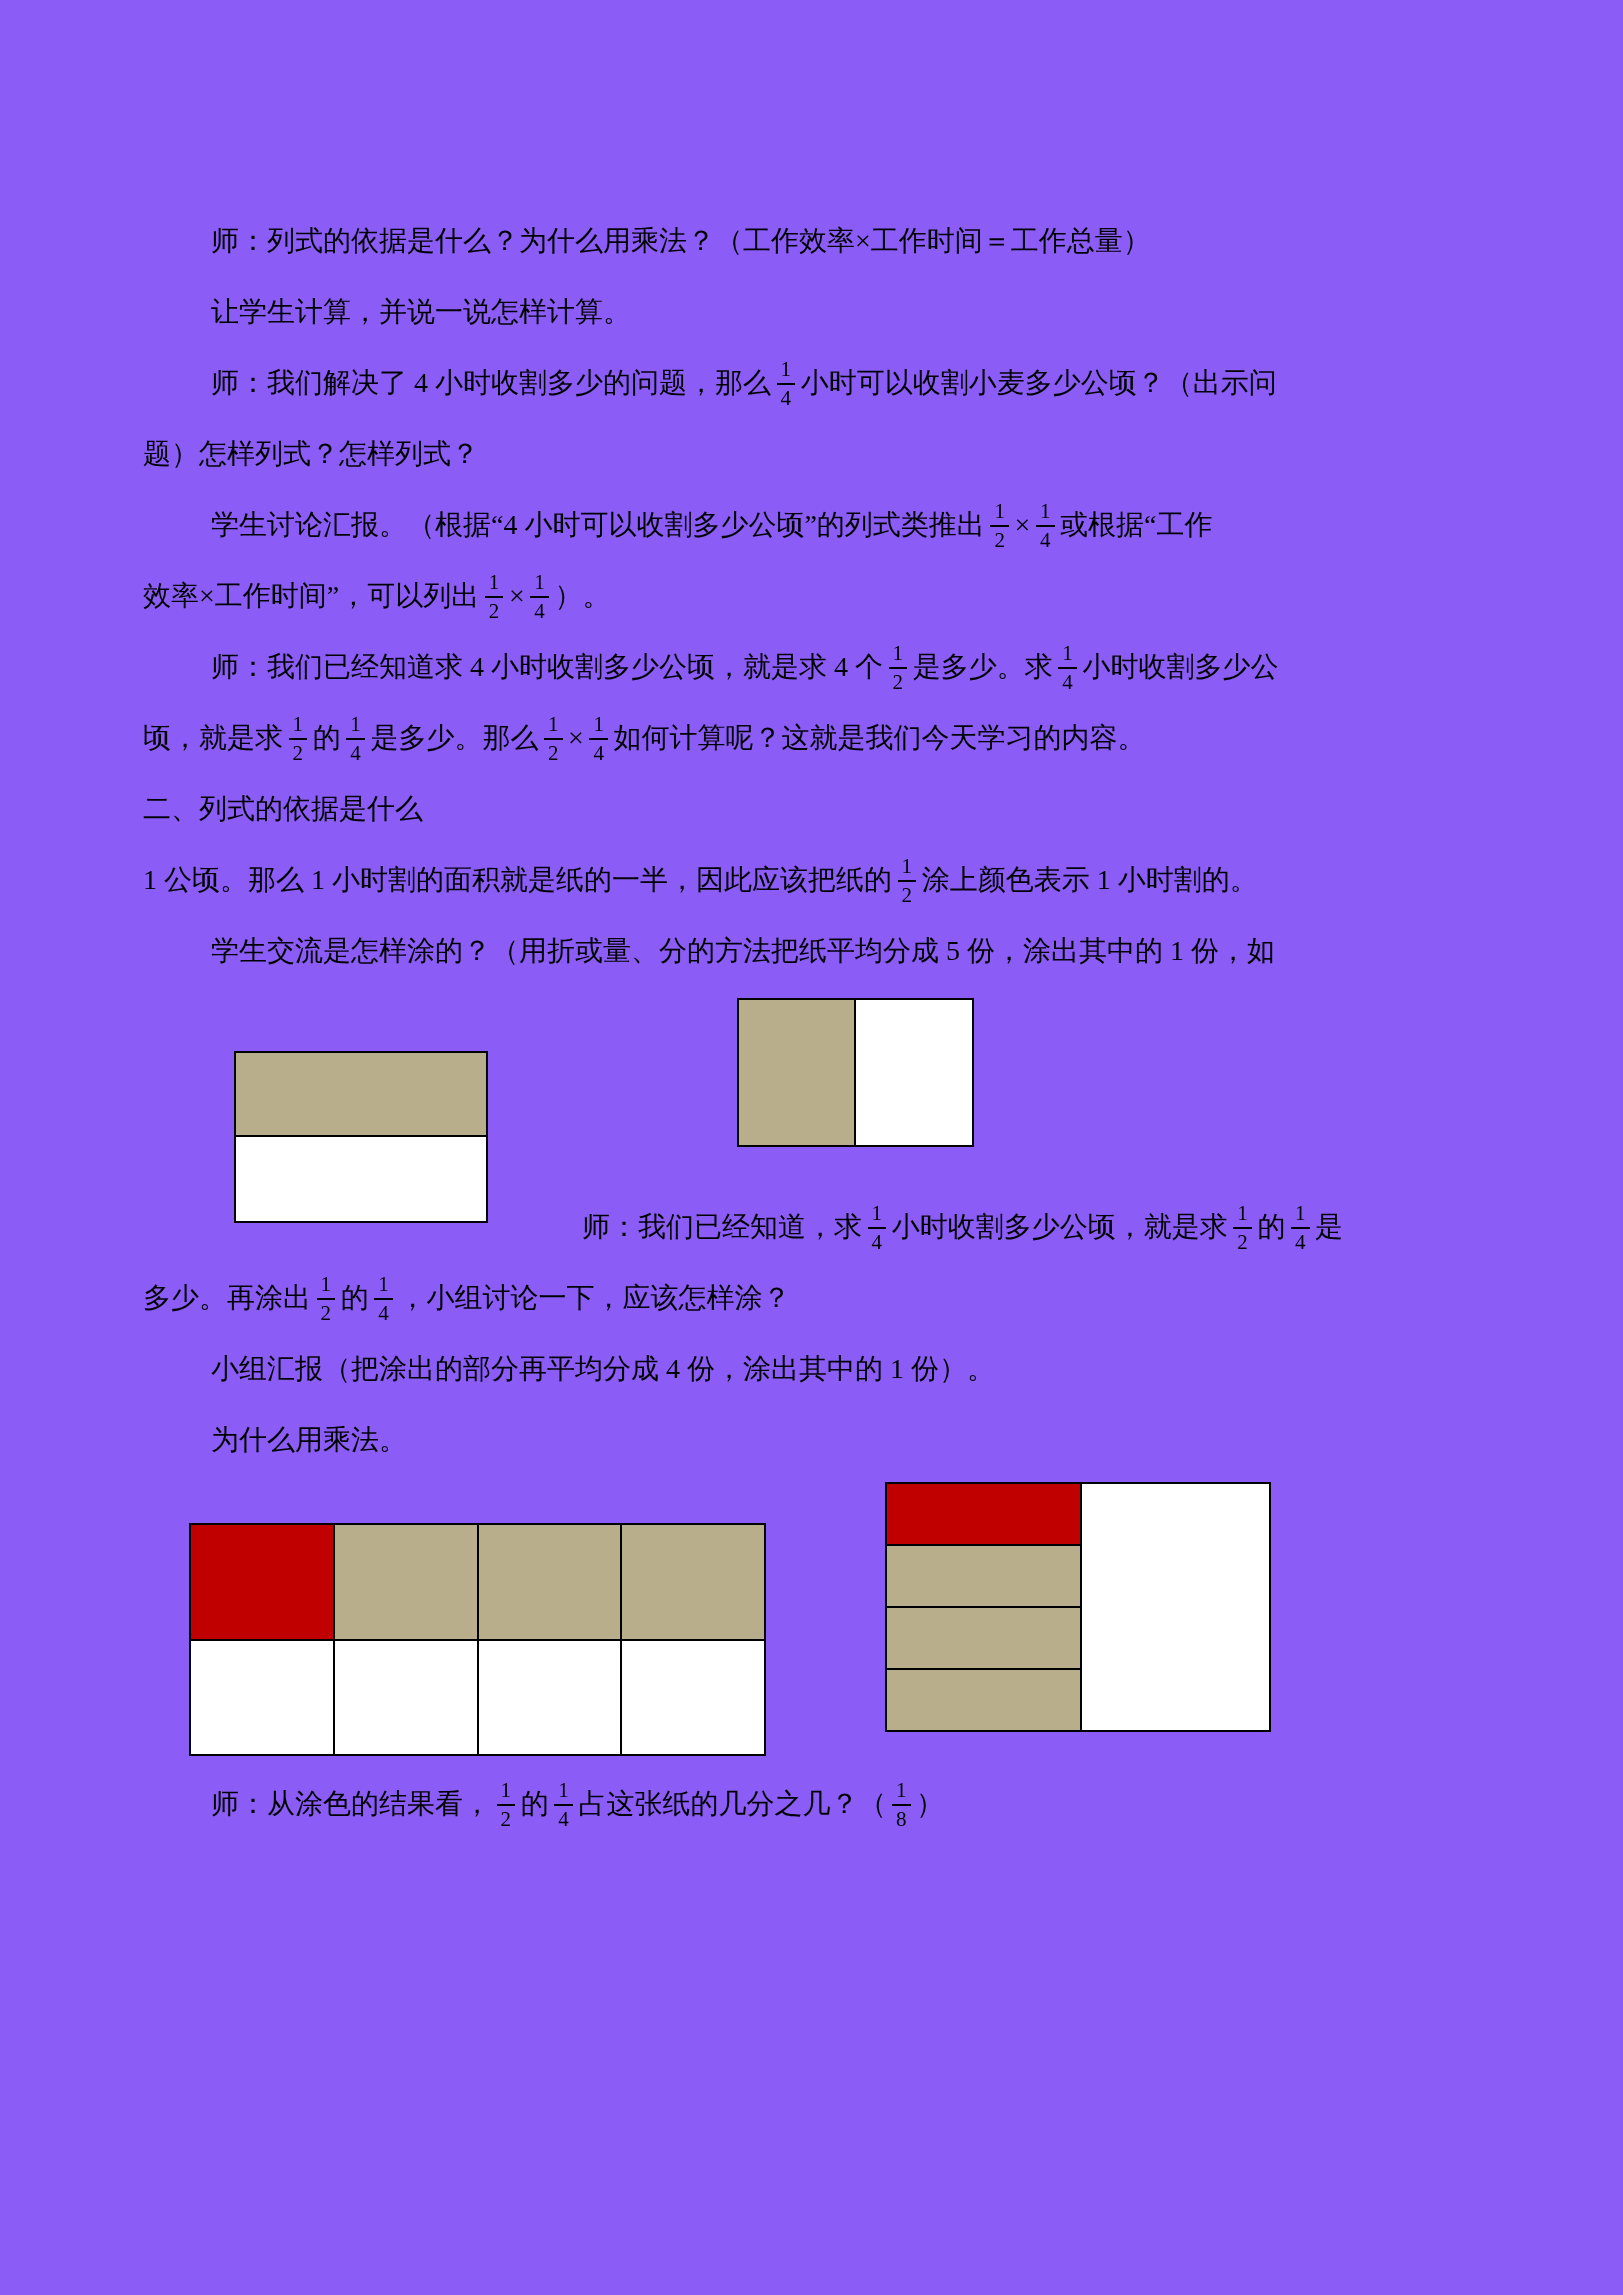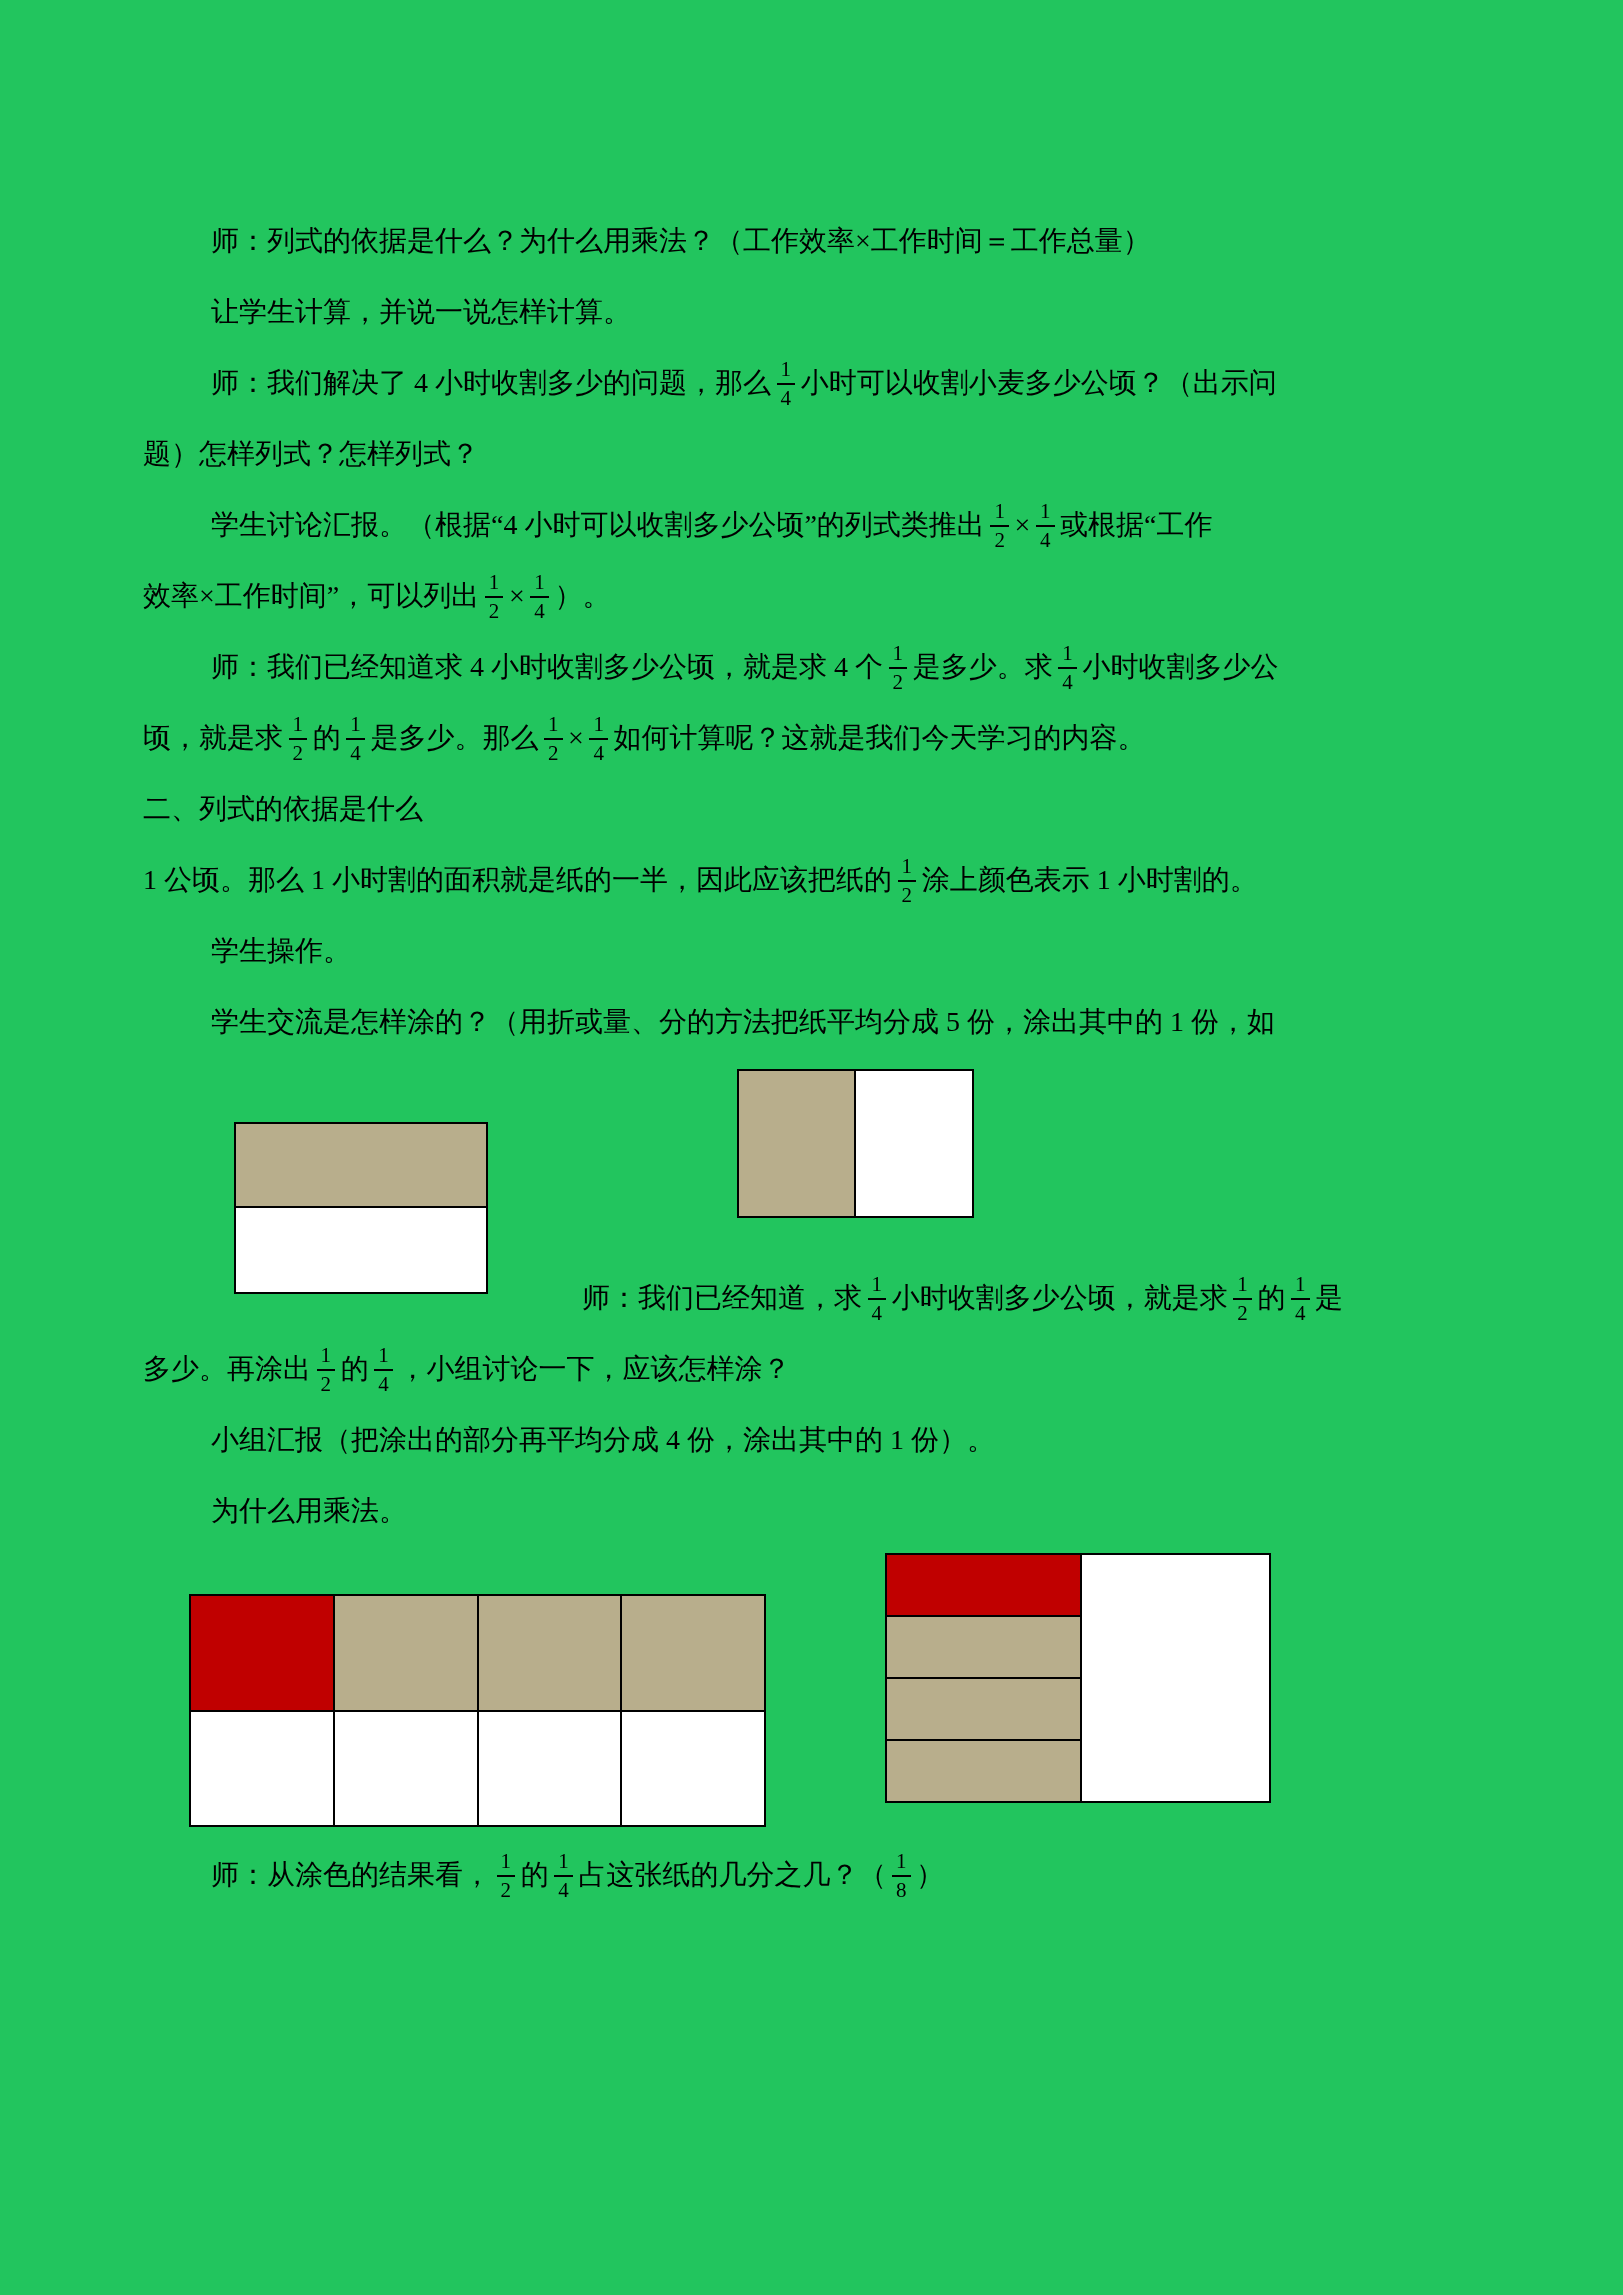--- a/index.html
+++ b/index.html
@@ -1,20 +1,20 @@
 <!DOCTYPE html>
 <html style="font-size:11px"><head>
 <meta charset="utf-8">
 <style>
   * { margin:0; padding:0; box-sizing:border-box; }
   html,body { background:#ffffff; }
   .page {
     position:relative;
     width:1623px; height:2295px;
-    background:#22c55e;
+    background:#8b5cf6;
     font-family:"Liberation Serif","DejaVu Serif",serif;
     color:#000000;
     overflow:hidden;
   }
   .textflow {
     position:absolute;
     left:143px; top:205px;
     width:1370px;
     font-size:28px;
   }
@@ -125,21 +125,20 @@
             <span class="fd">2</span>
           </span>×<span class="frac">
             <span class="fn">1</span>
             <span class="fd">4</span>
           </span>如何计算呢？这就是我们今天学习的内容。</div>
         <div class="line">二、列式的依据是什么</div>
         <div class="line">1 公顷。那么 1 小时割的面积就是纸的一半，因此应该把纸的<span class="frac">
             <span class="fn">1</span>
             <span class="fd">2</span>
           </span>涂上颜色表示 1 小时割的。</div>
-        <div class="line indent">学生操作。</div>
         <div class="line indent">学生交流是怎样涂的？（用折或量、分的方法把纸平均分成 5 份，涂出其中的 1 份，如</div>
       </div>
 
     <div class="diagram-block db1">
       <div class="fig fig-hsplit">
         <div class="half top" style="background-color: rgb(184, 174, 140);"></div>
         <div class="half"></div>
       </div>
       <div class="fig fig-vsplit">
         <div class="vhalf left" style="background-color: rgb(184, 174, 140);"></div>

